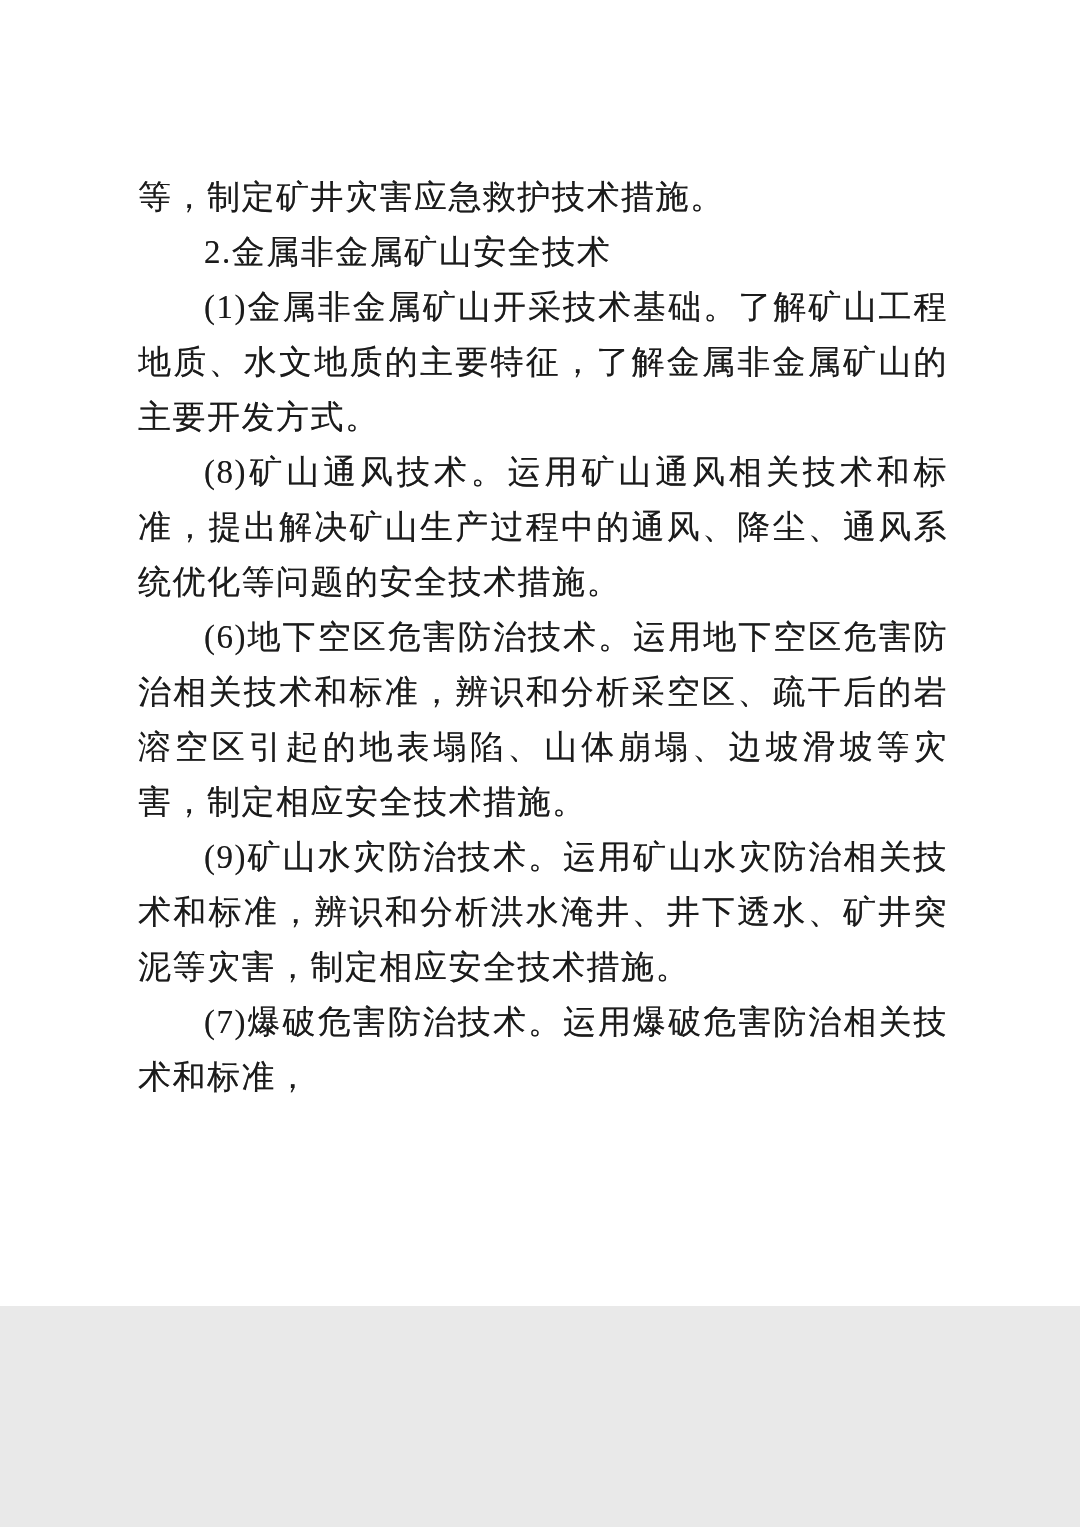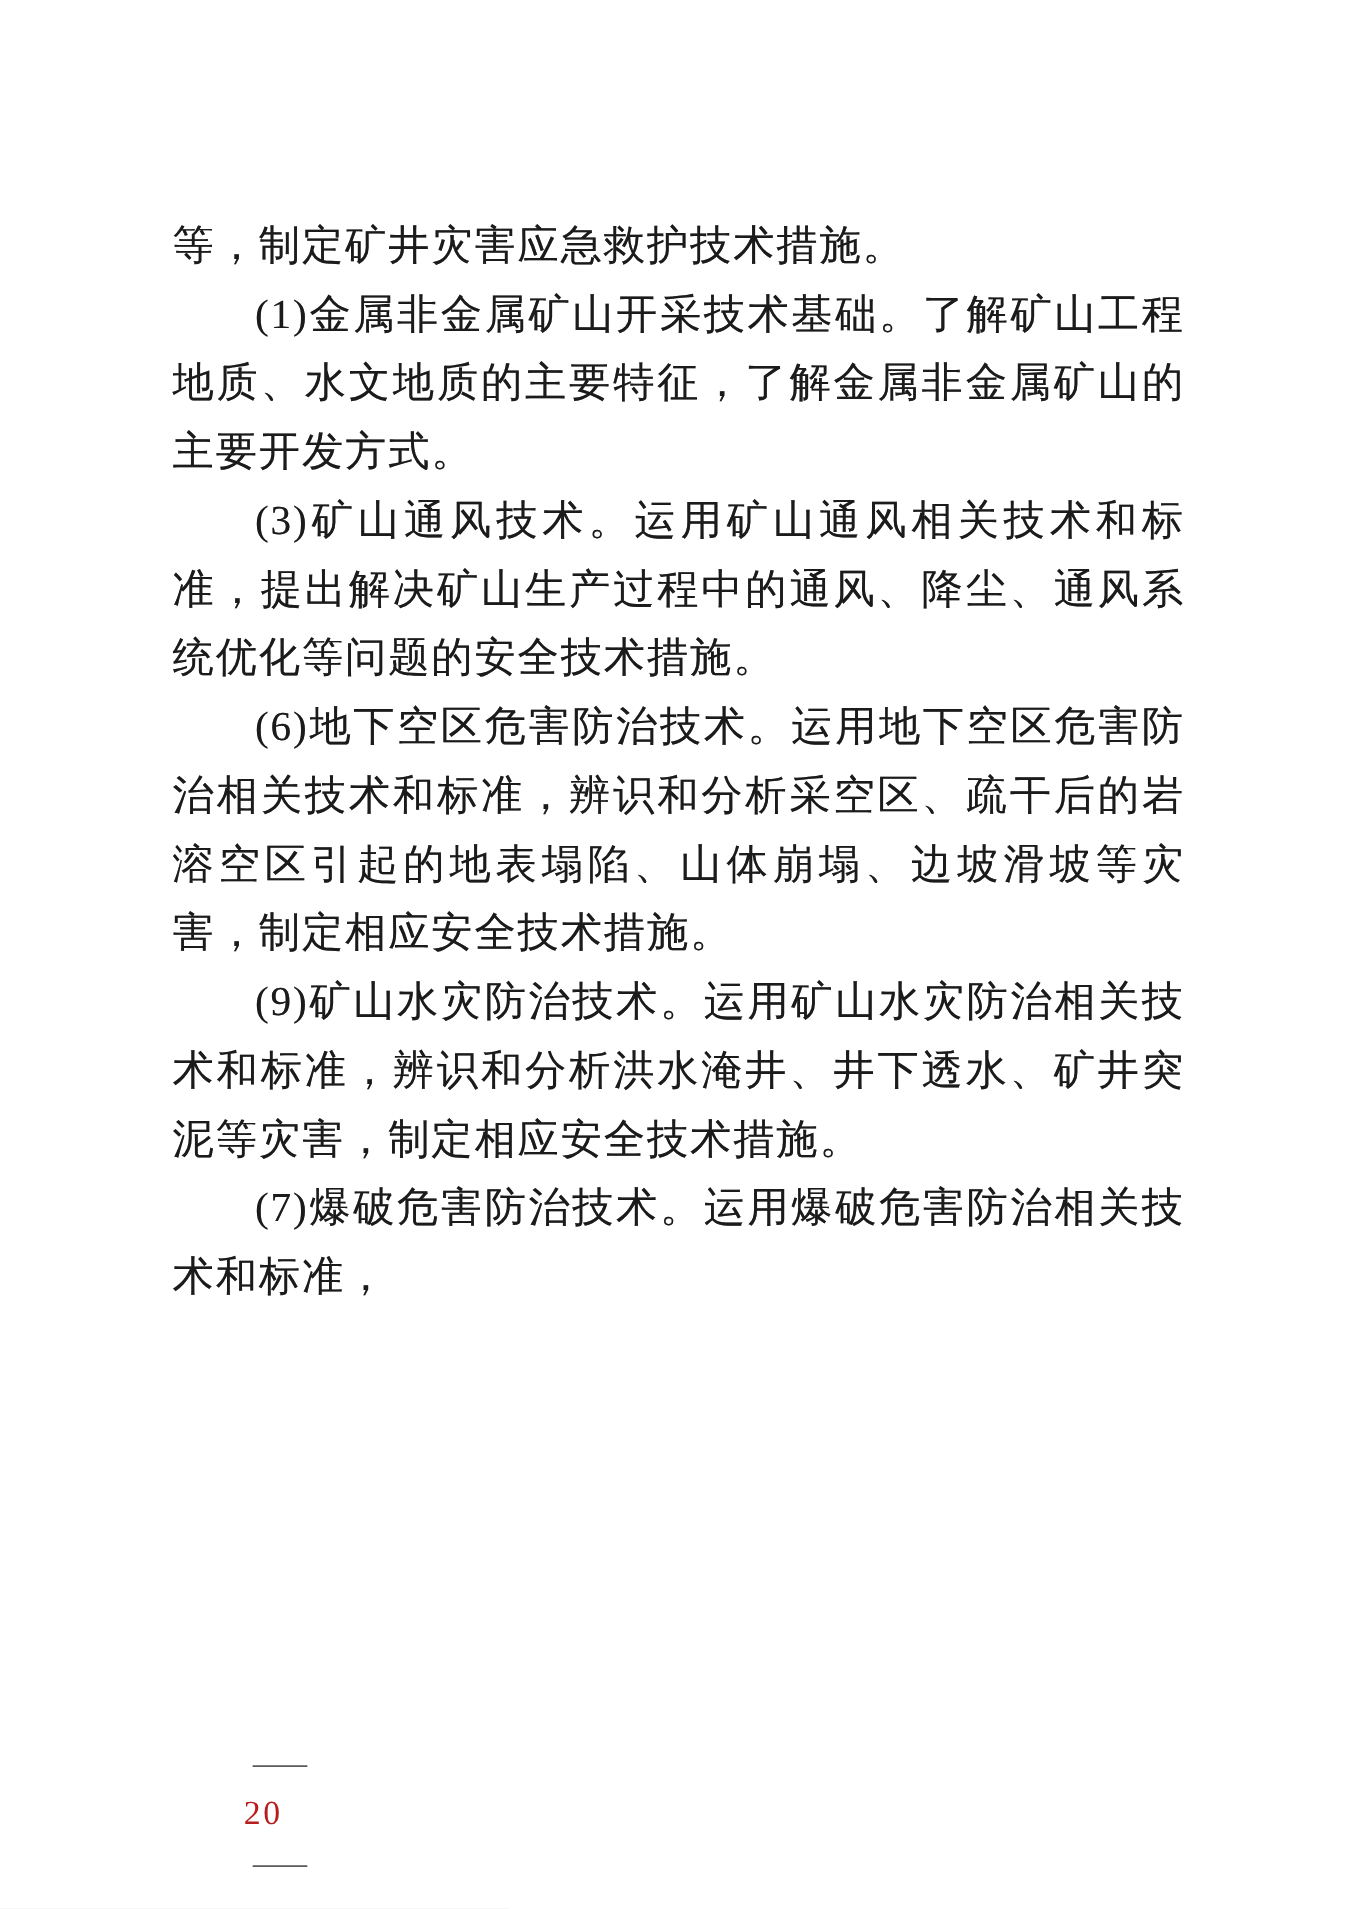--- a/index.html
+++ b/index.html
@@ -4,21 +4,21 @@
 <style>
   :root{
     --text-color:#1b1b1b;
     --footer-color:#4a4a4a;
     --page-bg:#ffffff;
   }
   html,body{margin:0;padding:0;background:#e9e9e9;}
   .page{
     position:relative;
     width:1080px;
-    height:1527px;
+    height:1306px;
     background:var(--page-bg);
     margin:0 auto;
     overflow:hidden;
     font-family:"Liberation Serif","DejaVu Serif",serif;
   }
   .textblock{
     position:absolute;
     left:138px;
     top:170px;
     width:810px;
@@ -57,22 +57,23 @@
     color:#b91c1c;
   }
 </style>
 </head>
 <body>
 
 <div class="page">
 
   <div class="textblock">
     <p class="continuation">等，制定矿井灾害应急救护技术措施。</p>
+    <p>2.金属非金属矿山安全技术</p>
     <p>(1)金属非金属矿山开采技术基础。了解矿山工程地质、水文地质的主要特征，了解金属非金属矿山的主要开发方式。</p>
-    <p>(3)矿山通风技术。运用矿山通风相关技术和标准，提出解决矿山生产过程中的通风、降尘、通风系统优化等问题的安全技术措施。</p>
+    <p>(8)矿山通风技术。运用矿山通风相关技术和标准，提出解决矿山生产过程中的通风、降尘、通风系统优化等问题的安全技术措施。</p>
     <p>(6)地下空区危害防治技术。运用地下空区危害防治相关技术和标准，辨识和分析采空区、疏干后的岩溶空区引起的地表塌陷、山体崩塌、边坡滑坡等灾害，制定相应安全技术措施。</p>
     <p>(9)矿山水灾防治技术。运用矿山水灾防治相关技术和标准，辨识和分析洪水淹井、井下透水、矿井突泥等灾害，制定相应安全技术措施。</p>
     <p>(7)爆破危害防治技术。运用爆破危害防治相关技术和标准，</p>
   </div>
 
   <div class="footer">
     <span class="dash">—</span>
     <span class="num">20</span>
     <span class="dash">—</span>
   </div>

